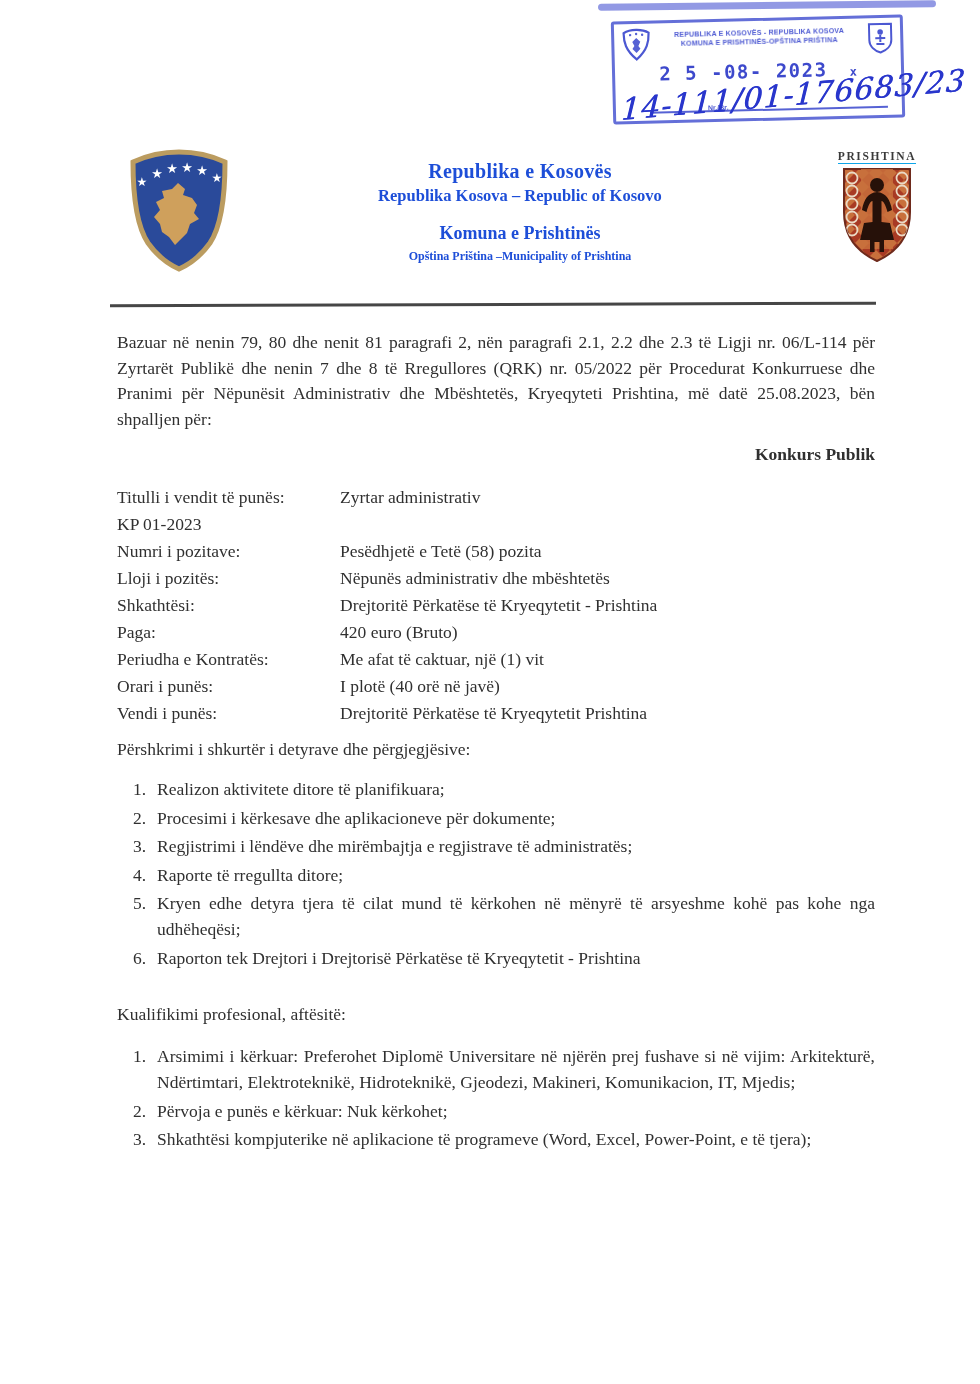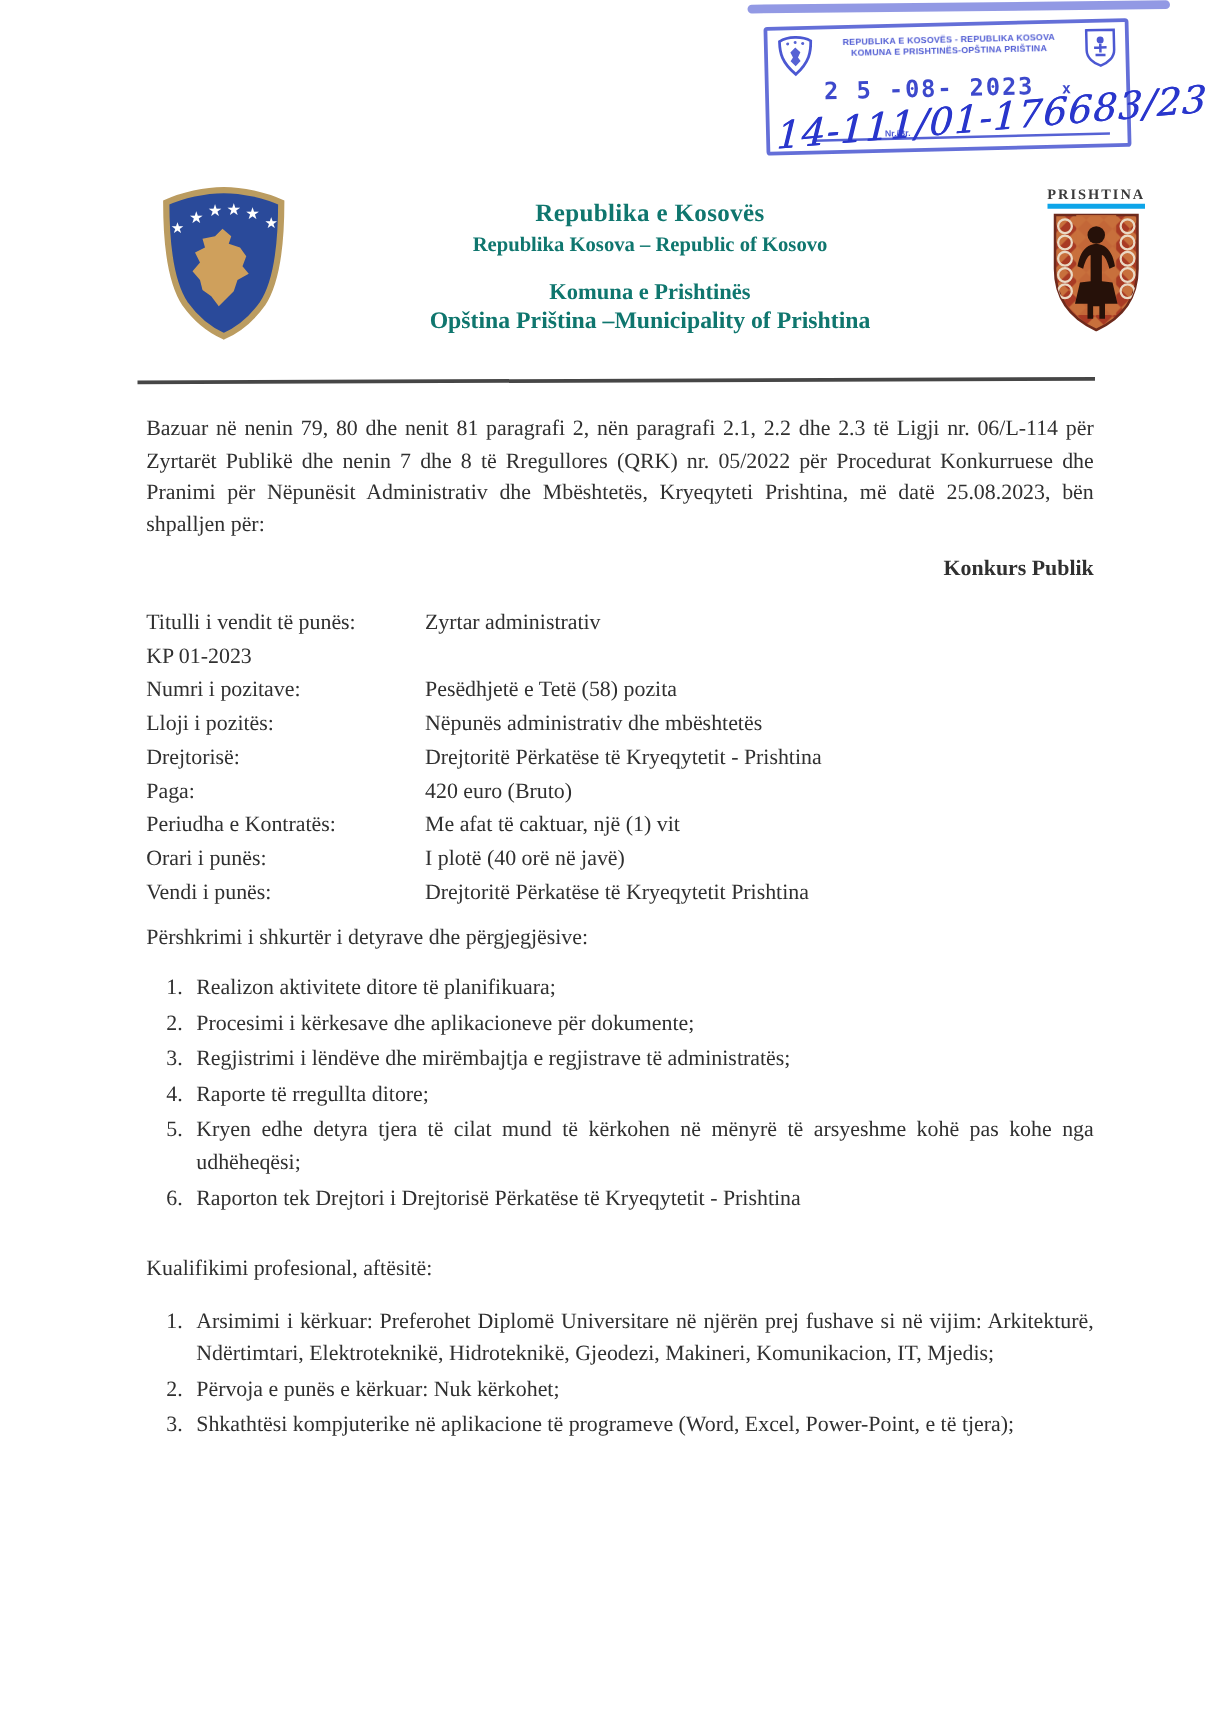--- a/index.html
+++ b/index.html
@@ -42,30 +42,30 @@
   .stamp-handwriting {
     position:absolute; left:8px; top:60px; white-space:nowrap;
     font-family:"DejaVu Serif", serif; font-style:italic;
     font-size:30px; letter-spacing:1px; color:#2936cc;
     transform:rotate(-3.5deg) skewX(-8deg);
     text-shadow:0.5px 0 0 #2936cc;
   }
 
   
   .coa-kosovo { position:absolute; left:126px; top:147px; }
-  .letterhead { position:absolute; left:250px; top:160px; width:540px; text-align:center; color:#0f766e; }
+  .letterhead { position:absolute; left:250px; top:160px; width:540px; text-align:center; color:#1d4ed8; }
   .lh1 { font-size:20px; line-height:23px; font-weight:bold; letter-spacing:0.3px; }
   .lh2 { font-size:16.5px; line-height:20px; font-weight:bold; margin-top:3px; }
   .lh3 { font-size:18px; line-height:21px; font-weight:bold; margin-top:17px; }
-  .lh4 { font-size:19px; line-height:19px; font-weight:bold; margin-top:3px; }
+  .lh4 { font-size:12px; line-height:19px; font-weight:bold; margin-top:3px; }
 
   .city-emblem { position:absolute; left:834px; top:146px; width:86px; text-align:center; }
   .city-label {
     font-size:11.5px; font-weight:bold; letter-spacing:1.6px; color:#3a3a3a;
-    border-bottom:4px solid #0ea5e9; display:inline-block; padding-bottom:1px;
+    border-bottom:1px solid #0ea5e9; display:inline-block; padding-bottom:1px;
   }
   .city-shield { display:block; margin:2px auto 0 auto; }
 
   .divider { position:absolute; left:110px; top:303px; width:766px; height:3px; background:#464646; transform:rotate(-0.2deg); }
 
   
   .content { position:absolute; left:117px; top:330px; width:758px; font-size:17.5px; line-height:25.5px; }
   .intro { margin:0; text-align:justify; }
   .doc-title { text-align:right; font-weight:bold; margin-top:10px; }
   .details { margin-top:16px; }
@@ -196,21 +196,21 @@
           <span class="detail-label">Numri i pozitave:</span>
           <span class="detail-value">Pesëdhjetë e Tetë (58) pozita</span>
         </div>
 
         <div class="detail-row">
           <span class="detail-label">Lloji i pozitës:</span>
           <span class="detail-value">Nëpunës administrativ dhe mbështetës</span>
         </div>
 
         <div class="detail-row">
-          <span class="detail-label">Drejtorisë:</span>
+          <span class="detail-label">Shkathtësi:</span>
           <span class="detail-value">Drejtoritë Përkatëse të Kryeqytetit - Prishtina</span>
         </div>
 
         <div class="detail-row">
           <span class="detail-label">Paga:</span>
           <span class="detail-value">420 euro (Bruto)</span>
         </div>
 
         <div class="detail-row">
           <span class="detail-label">Periudha e Kontratës:</span>

